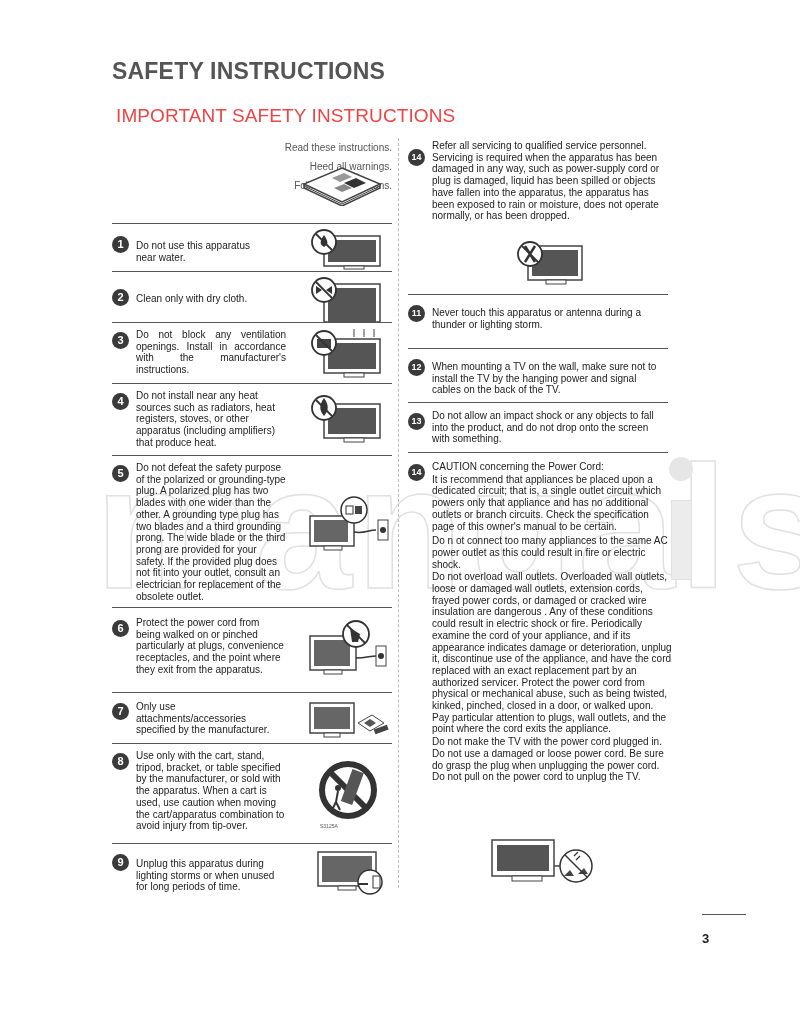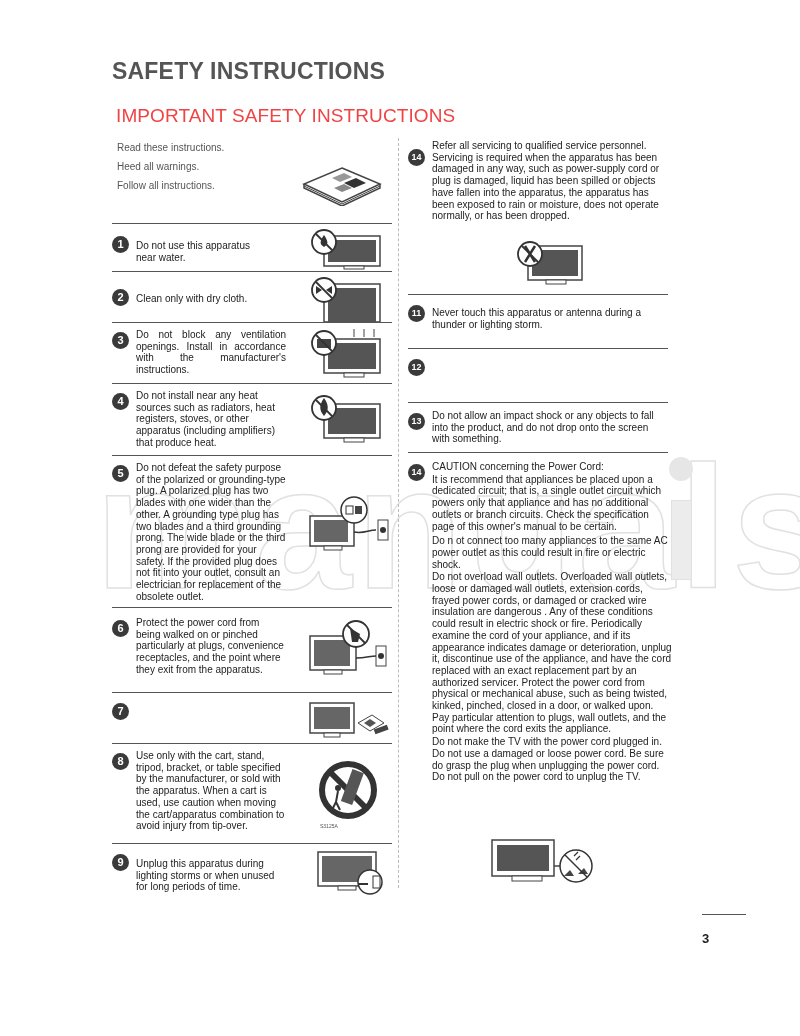--- a/index.html
+++ b/index.html
@@ -5,21 +5,21 @@
   html, body { margin:0; padding:0; background:#ffffff; }
   body { width:800px; height:1036px; position:relative; overflow:hidden;
          font-family:"Liberation Sans", sans-serif; color:#333; }
   .h1 { position:absolute; left:112px; top:58px; font-size:23px; font-weight:bold; color:#555; letter-spacing:0.2px; }
   .h2 { position:absolute; left:116px; top:105px; font-size:19px; font-weight:normal; color:#ef4444; letter-spacing:0.1px; }
   .col { position:absolute; }
   .left { left:112px; top:136px; width:280px; }
   .right { left:408px; top:136px; width:260px; }
   .divider-v { position:absolute; left:398px; top:138px; width:0; height:750px; border-left:1px dashed #bbb; }
   .intro { position:relative; height:82px; border-bottom:1.5px solid #555; }
-  .intro p { margin:0 0 5px 5px; font-size:10px; color:#555; line-height:14px; }
+  .intro p { margin:0 0 5px 5px; font-size:10px; color:#555; line-height:14px;text-align:right; }
   .item { position:relative; border-bottom:1.5px solid #555; box-sizing:border-box; }
   .item:last-child { border-bottom:none; }
   .badge { position:absolute; left:0; width:17px; height:17px; border-radius:50%; background:#3a3a3a; color:#fff; font-weight:bold;
            font-size:11px; text-align:center; line-height:17px; }
   .badge.two { font-size:9px; }
   .txt { position:absolute; left:24px; font-size:10px; line-height:11.7px; color:#222; }
   .txt.just { text-align:justify; }
   .icon { position:absolute; }
   .watermark { position:absolute; left:95px; top:440px; font-size:175px; font-weight:bold; color:transparent;
                -webkit-text-stroke:1.5px #e1e1e1; letter-spacing:4px; pointer-events:none; font-family:"Liberation Sans", sans-serif; line-height:1; }
@@ -136,20 +136,21 @@
       <path d="M42 8 L52 14 L50 22 L44 22Z" fill="#333"></path>
       <line x1="39" y1="5" x2="57" y2="23" stroke="#333" stroke-width="1.8"></line>
       <path d="M48 38 C58 38 62 36 68 36" fill="none" stroke="#333" stroke-width="1.5"></path>
       <rect x="68" y="26" width="10" height="20" fill="#fff" stroke="#444"></rect>
       <circle cx="73" cy="36" r="3" fill="#333"></circle>
     </svg>
   </div>
 
   <div class="item" style="height:51px">
     <div class="badge" style="top:10px">7</div>
+    <div class="txt" style="top:8px;width:150px">Only use attachments/accessories specified by the manufacturer.</div>
     <svg class="icon" style="left:196px;top:8px" width="84" height="38" viewBox="0 0 84 38">
       <rect x="2" y="2" width="44" height="30" fill="#fff" stroke="#444" stroke-width="1.5"></rect>
       <rect x="6" y="6" width="36" height="22" fill="#666"></rect>
       <rect x="16" y="32" width="16" height="4" fill="#fff" stroke="#444"></rect>
       <polygon points="50,22 64,14 76,22 62,30" fill="#fff" stroke="#444"></polygon>
       <polygon points="56,22 62,18 68,22 62,26" fill="#555"></polygon>
       <rect x="66" y="26" width="14" height="5" fill="#444" transform="rotate(-20 73 28)"></rect>
     </svg>
   </div>
 
@@ -195,20 +196,21 @@
     </svg>
   </div>
 
   <div class="item" style="height:54px">
     <div class="badge two" style="top:10px">11</div>
     <div class="txt" style="top:12px;width:235px">Never touch this apparatus or antenna during a thunder or lighting storm.</div>
   </div>
 
   <div class="item" style="height:54px">
     <div class="badge two" style="top:10px">12</div>
+    <div class="txt" style="top:12px;width:235px">When mounting a TV on the wall, make sure not to install the TV by the hanging power and signal cables on the back of the TV.</div>
   </div>
 
   <div class="item" style="height:50px">
     <div class="badge two" style="top:10px">13</div>
     <div class="txt" style="top:7px;width:235px">Do not allow an impact shock or any objects to fall into the product, and do not drop onto the screen with something.</div>
   </div>
 
   <div class="item" style="height:440px">
     <div class="badge two" style="top:11px">14</div>
     <div class="txt" style="top:8px;width:240px">

